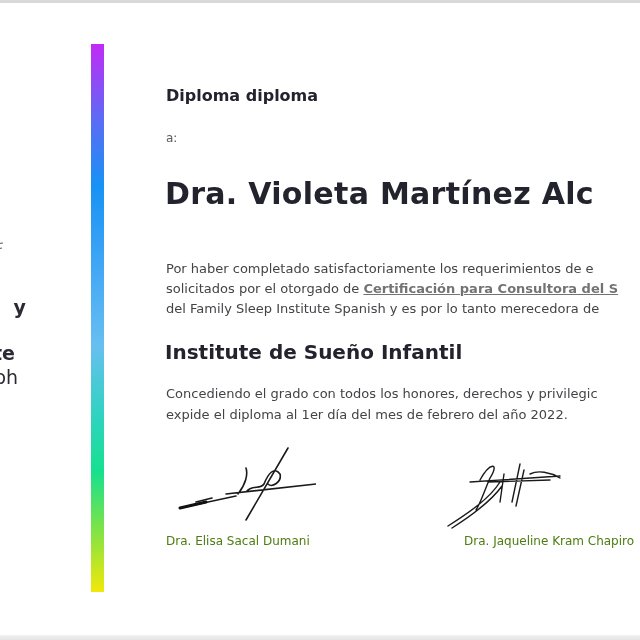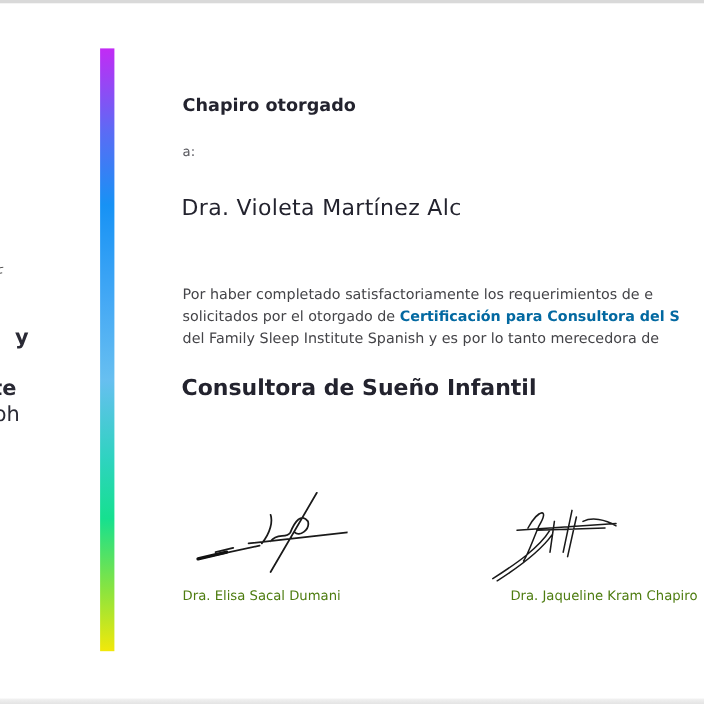--- a/index.html
+++ b/index.html
@@ -15,23 +15,23 @@
     .logo .mark { position: absolute; left: -6px; top: 4px; width: 10px; height: 14px; }
     .logo .l1 { position: absolute; right: 14px; top: 58px; font-weight: bold; font-size: 19px; color: #2a2a35; white-space: nowrap; }
     .logo .l2 { position: absolute; right: 25px; top: 104px; font-weight: bold; font-size: 19px; color: #2a2a35; white-space: nowrap; }
     .logo .l3 { position: absolute; right: 22px; top: 128px; font-size: 19px; color: #2a2a35; white-space: nowrap; }
     .bar {
       position: absolute; left: 91px; top: 44px; width: 13px; height: 548px;
       background: linear-gradient(to bottom, #c22bf5 0%, #5a6cf5 14%, #1792f5 26%, #45a9f5 42%, #67bff0 55%, #2fd3c0 68%, #16e08f 78%, #8ce43e 90%, #f2e80a 100%);
     }
     .heading { position: absolute; left: 166px; top: 86px; font-size: 16px; font-weight: bold; color: #23232e; white-space: nowrap; }
     .to-label { position: absolute; left: 166px; top: 131px; font-size: 12px; color: #5a5a60; }
-    .recipient { position: absolute; left: 165px; top: 176px; font-size: 20px; font-weight: normal; color: #23232e; white-space: nowrap; letter-spacing: 0.3px; }
+    .recipient { position: absolute; left: 165px; top: 176px; font-size: 30px; font-weight: bold; color: #23232e; white-space: nowrap; letter-spacing: 0.3px; }
     .body1 { position: absolute; left: 166px; top: 259px; width: 520px; font-size: 13px; line-height: 20px; color: #444448; white-space: nowrap; }
-    .body1 b { color: #0369a1; }
+    .body1 b { color: #737373; text-decoration: underline; }
     .title { position: absolute; left: 165px; top: 340px; font-size: 20px; font-weight: bold; color: #23232e; white-space: nowrap; }
     .body2 { position: absolute; left: 166px; top: 383px; font-size: 13px; line-height: 21px; color: #444448; white-space: nowrap; }
     .sig { position: absolute; }
     .sig1 { left: 176px; top: 444px; width: 140px; height: 80px; }
     .sig2 { left: 440px; top: 452px; width: 130px; height: 80px; }
     .signer { position: absolute; top: 534px; font-size: 12px; color: #4d7c0f; white-space: nowrap; }
     .signer1 { left: 166px; }
     .signer2 { left: 416px; margin-left: 48px; }
   </style>
 </head>
@@ -43,33 +43,35 @@
   <svg class="mark" viewBox="0 0 10 14">
     <path d="M1 2 L9 1 M3 7 L8 6 M5 1 L4 13" stroke="#555" stroke-width="1" fill="none"></path>
   </svg>
   <span class="l1">y</span>
   <span class="l2">te</span>
   <span class="l3">ph</span>
 </div>
 
 <div class="bar"></div>
 
-<div class="heading">Chapiro otorgado</div>
+<div class="heading">Diploma diploma</div>
 <div class="to-label">a:</div>
 <div class="recipient">Dra. Violeta Martínez Alc</div>
 
 <div class="body1">
   <div>Por haber completado satisfactoriamente los requerimientos de e</div>
   <div><span>solicitados por el otorgado de </span><b>Certificación para Consultora del S</b></div>
   <div>del Family Sleep Institute Spanish y es por lo tanto merecedora de</div>
 </div>
 
-<div class="title">Consultora de Sueño Infantil</div>
+<div class="title">Institute de Sueño Infantil</div>
 
 <div class="body2">
+  <div>Concediendo el grado con todos los honores, derechos y privilegic</div>
+  <div>expide el diploma al 1er día del mes de febrero del año 2022.</div>
 </div>
 
 <svg class="sig sig1" viewBox="0 0 140 80">
   <path d="M4 64 L60 52 M20 58 L36 54 M62 50 C70 40 72 30 70 24 M70 48 C76 40 84 46 88 40 C92 30 98 22 104 30 C106 38 96 44 92 40 M50 50 L140 40 M112 4 L70 76" stroke="#1a1a1a" stroke-width="1.6" fill="none" stroke-linecap="round"></path>
   <path d="M4 64 L30 58" stroke="#111" stroke-width="3" fill="none" stroke-linecap="round"></path>
 </svg>
 
 <svg class="sig sig2" viewBox="0 0 130 80">
   <path d="M40 28 C50 10 60 10 50 26 C44 40 40 52 36 58 M8 74 C30 60 50 46 60 30 M12 76 C34 62 52 48 62 34 M60 50 L64 22 M72 50 L80 12 M76 54 L84 18 M30 30 L120 24 M48 30 L110 28 M90 22 C98 18 110 20 120 26" stroke="#1a1a1a" stroke-width="1.4" fill="none" stroke-linecap="round"></path>
 </svg>

